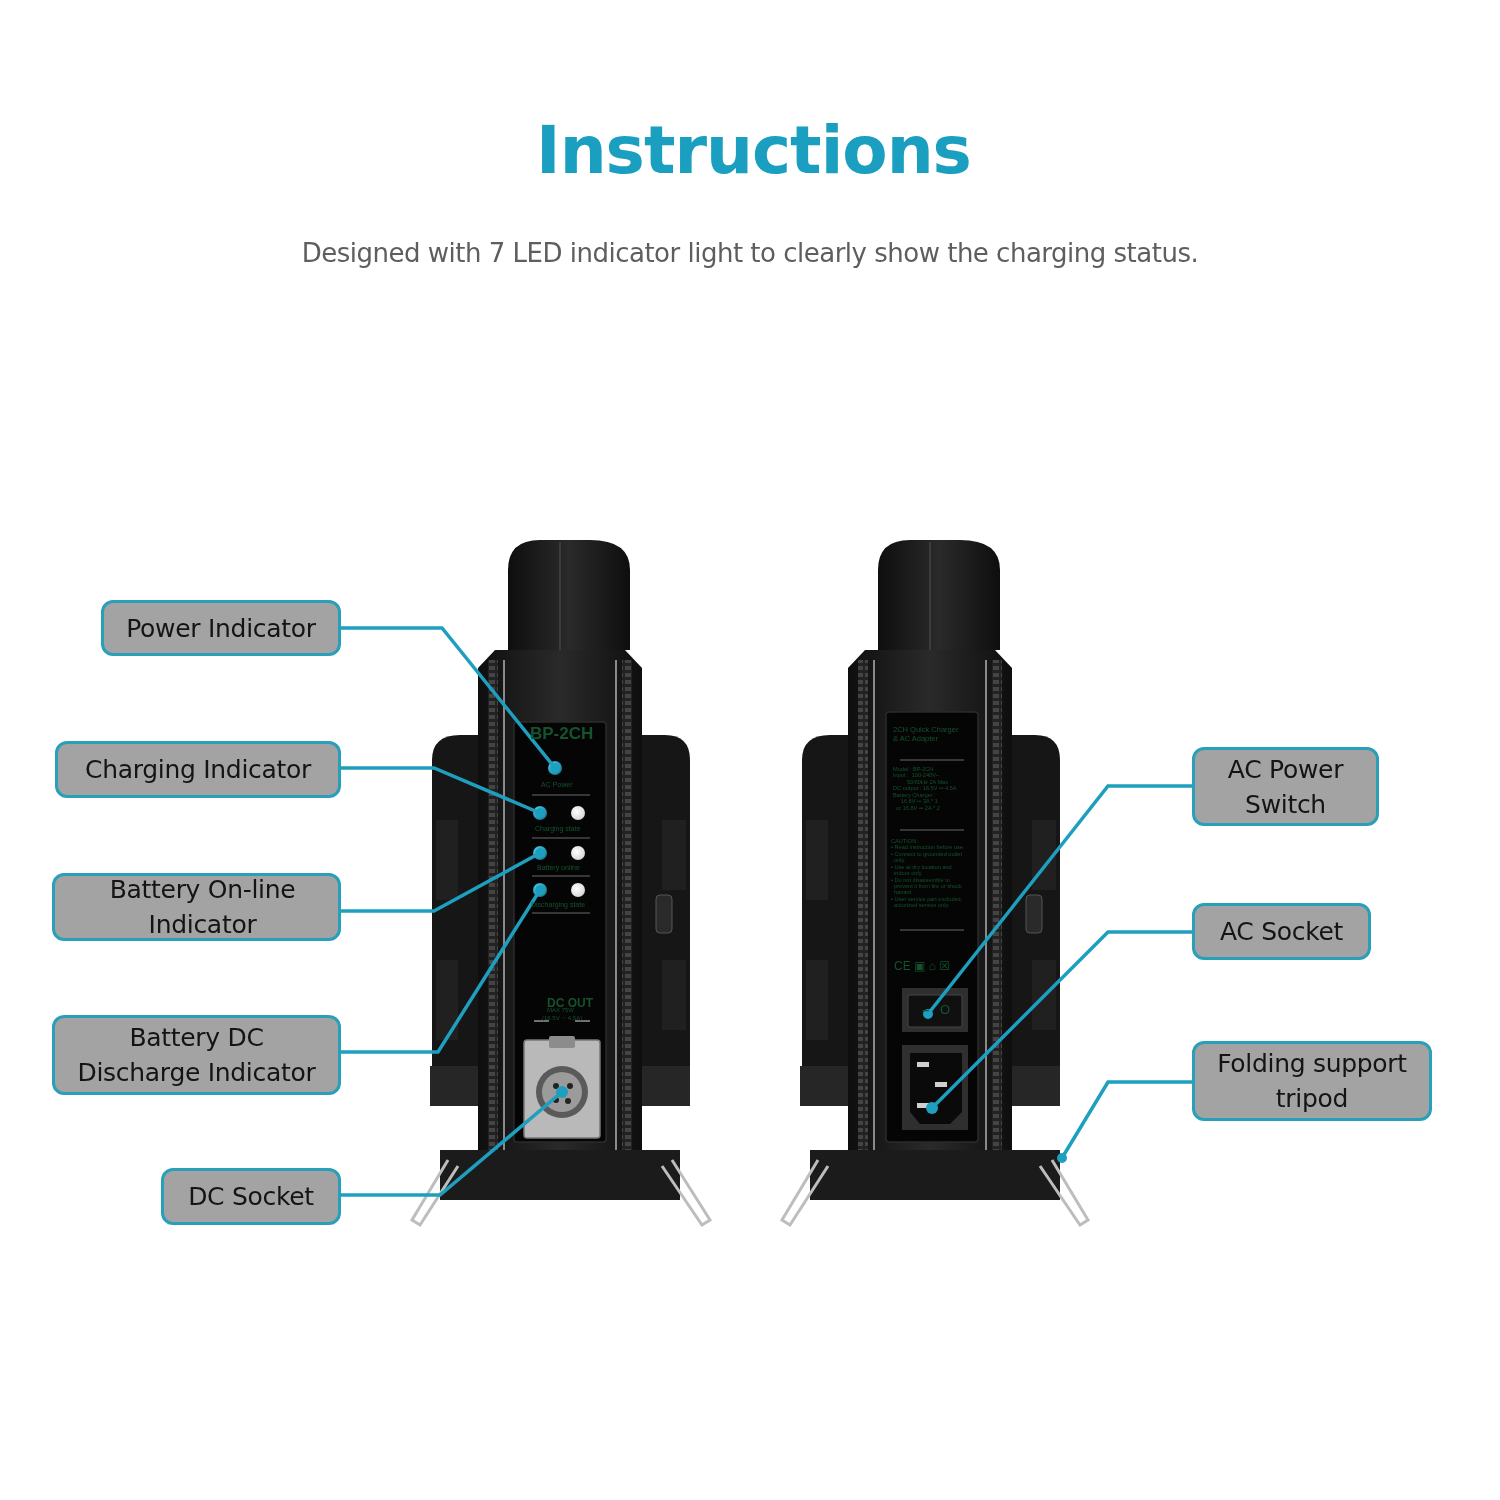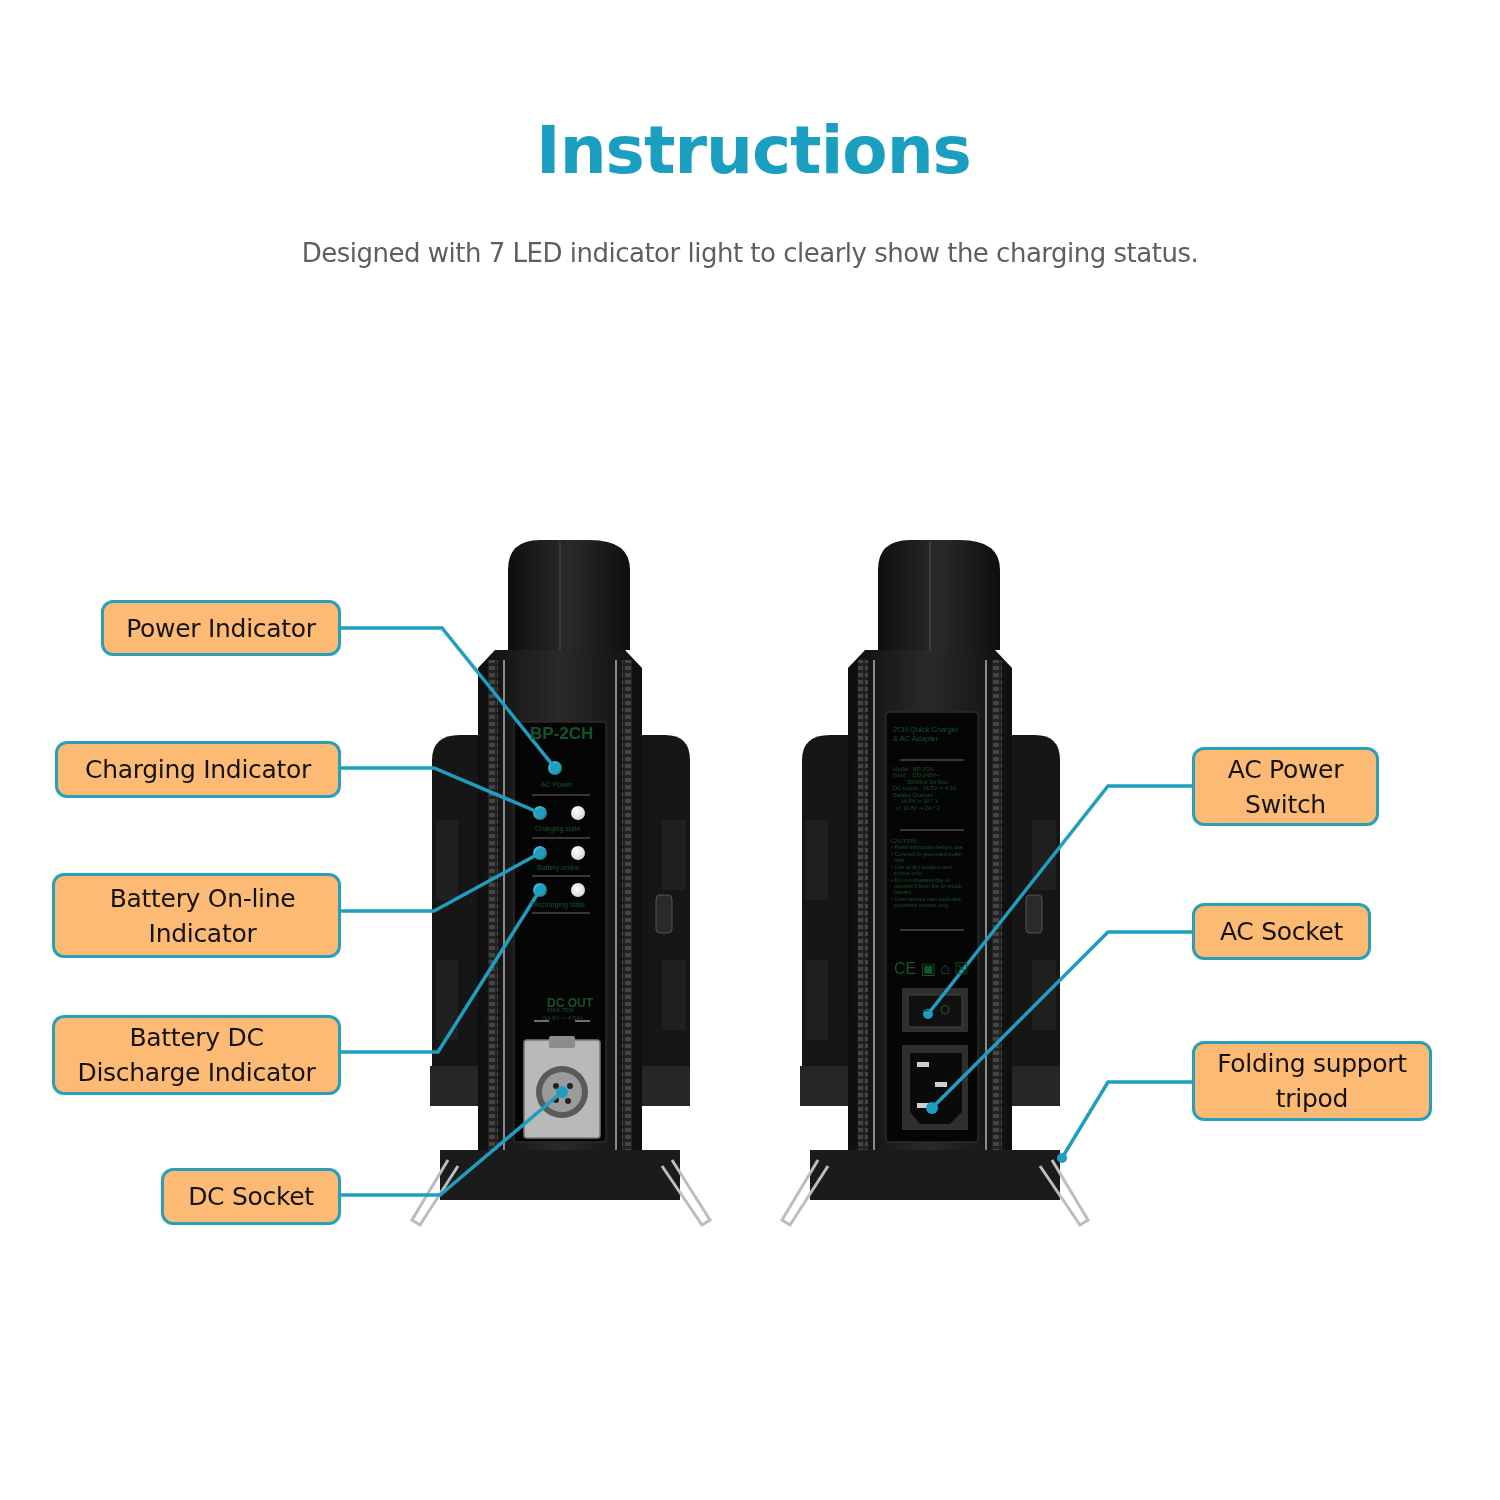--- a/index.html
+++ b/index.html
@@ -11,21 +11,21 @@
     font-family: "DejaVu Sans", sans-serif; font-weight: bold; font-size: 66px;
     color: #1a9fc0; letter-spacing: -1px; padding-left: 7px;
   }
   .subtitle {
     position: absolute; left: 0; top: 238px; width: 1500px; text-align: center;
     font-family: "DejaVu Sans", sans-serif; font-size: 26px; color: #5e5e5e;
     letter-spacing: -0.5px;
   }
 
   .callout {
-    position: absolute; background: #fdba74; border: 3px solid #2a9fba; border-radius: 12px;
+    position: absolute; background: #a3a3a3; border: 3px solid #2a9fba; border-radius: 12px;
     display: flex; align-items: center; justify-content: center; text-align: center;
     font-family: "DejaVu Sans", sans-serif; font-size: 25px; line-height: 35px; color: #141414;
     white-space: pre-line; letter-spacing: -0.3px;
   }
 
   svg.stage { position: absolute; left: 0; top: 0; width: 1500px; height: 1500px; }
 
   .panel-text {
     position: absolute; color: #14532d; font-family: "Liberation Sans", sans-serif;
     white-space: pre; line-height: 1.15;
@@ -195,27 +195,27 @@
 • Read instruction before use.
 • Connect to grounded outlet
   only.
 • Use at dry location and
   indoor only.
 • Do not disassemble to
   prevent it from fire or shock
   hazard.
 • User service part excluded,
   autorized service only.</div>
-<div class="panel-text" style="left:894px; top:960px; font-size:16px;">CE ▣ ⌂ ☒</div>
+<div class="panel-text" style="left:894px; top:960px; font-size:12px;">CE ▣ ⌂ ☒</div>
 <div class="panel-text" style="left:922px; top:1003px; font-size:13px; font-weight:bold;">–</div>
 <div class="panel-text" style="left:940px; top:1003px; font-size:13px;">O</div>
 
 <div class="callout" style="left:101px; top:600px; width:240px; height:56px;">Power Indicator</div>
 <div class="callout" style="left:55px; top:741px; width:286px; height:57px;">Charging Indicator</div>
-<div class="callout" style="left:52px; top:873px; width:289px; height:85px;padding-left:12px;">Battery On-line
+<div class="callout" style="left:52px; top:873px; width:289px; height:68px;padding-left:12px;">Battery On-line
 Indicator</div>
 <div class="callout" style="left:52px; top:1015px; width:289px; height:80px;">Battery DC
 Discharge Indicator</div>
 <div class="callout" style="left:161px; top:1168px; width:180px; height:57px;">DC Socket</div>
 
 <div class="callout" style="left:1192px; top:747px; width:187px; height:79px;">AC Power
 Switch</div>
 <div class="callout" style="left:1192px; top:903px; width:179px; height:57px;">AC Socket</div>
 <div class="callout" style="left:1192px; top:1041px; width:240px; height:80px;">Folding support
 tripod</div>

